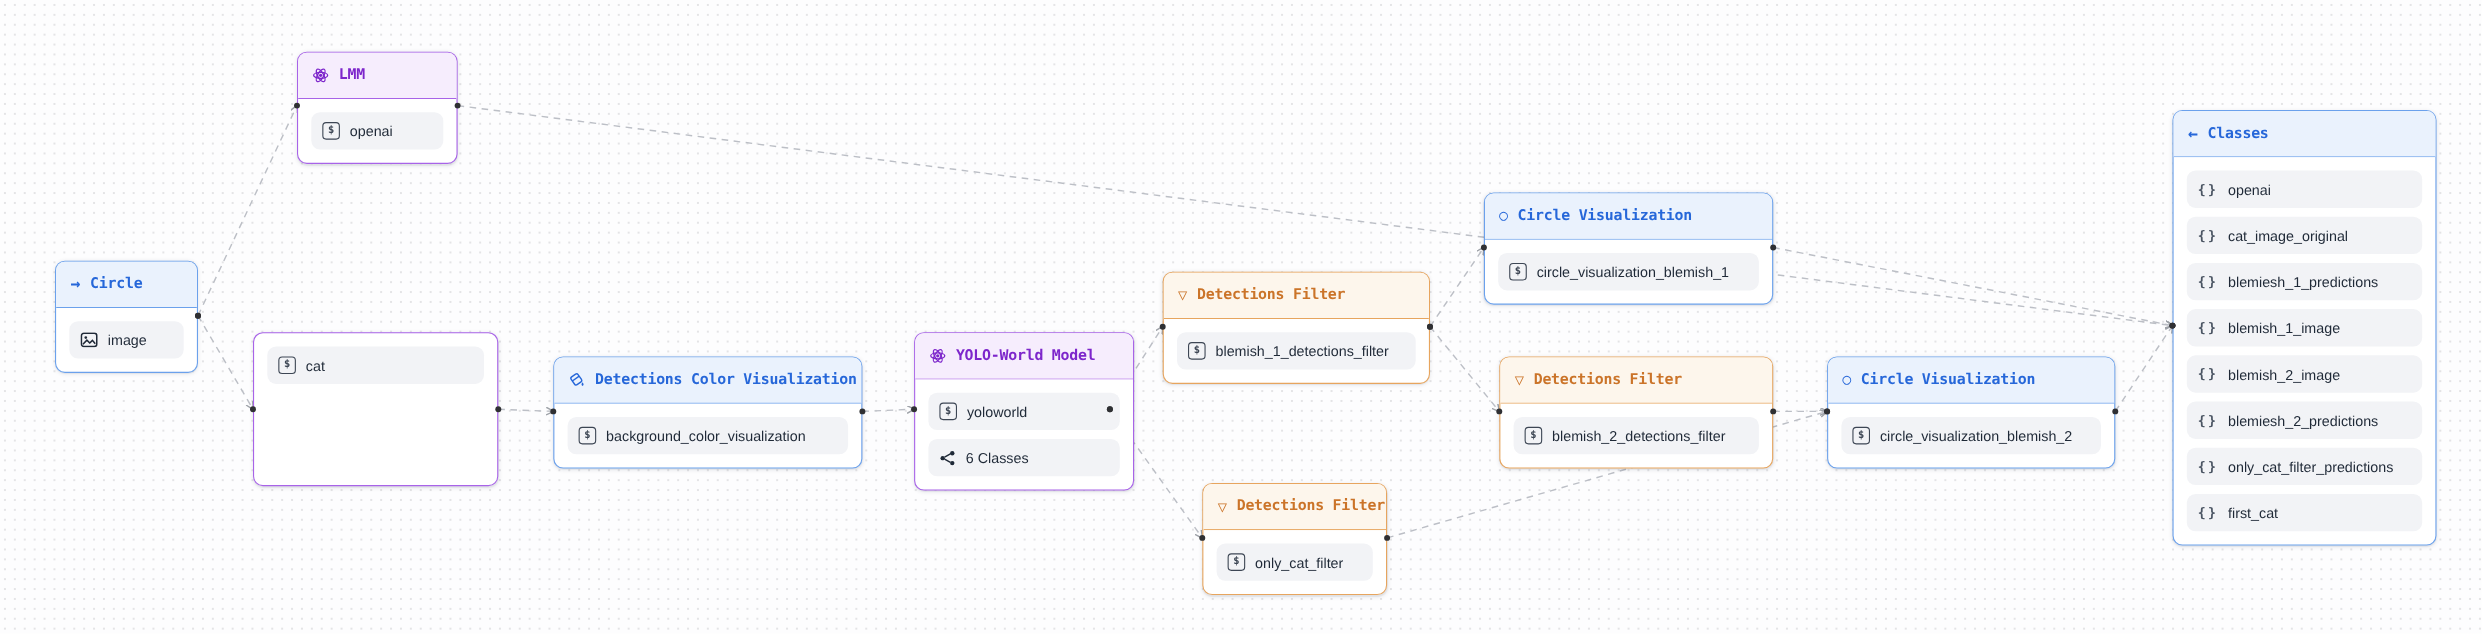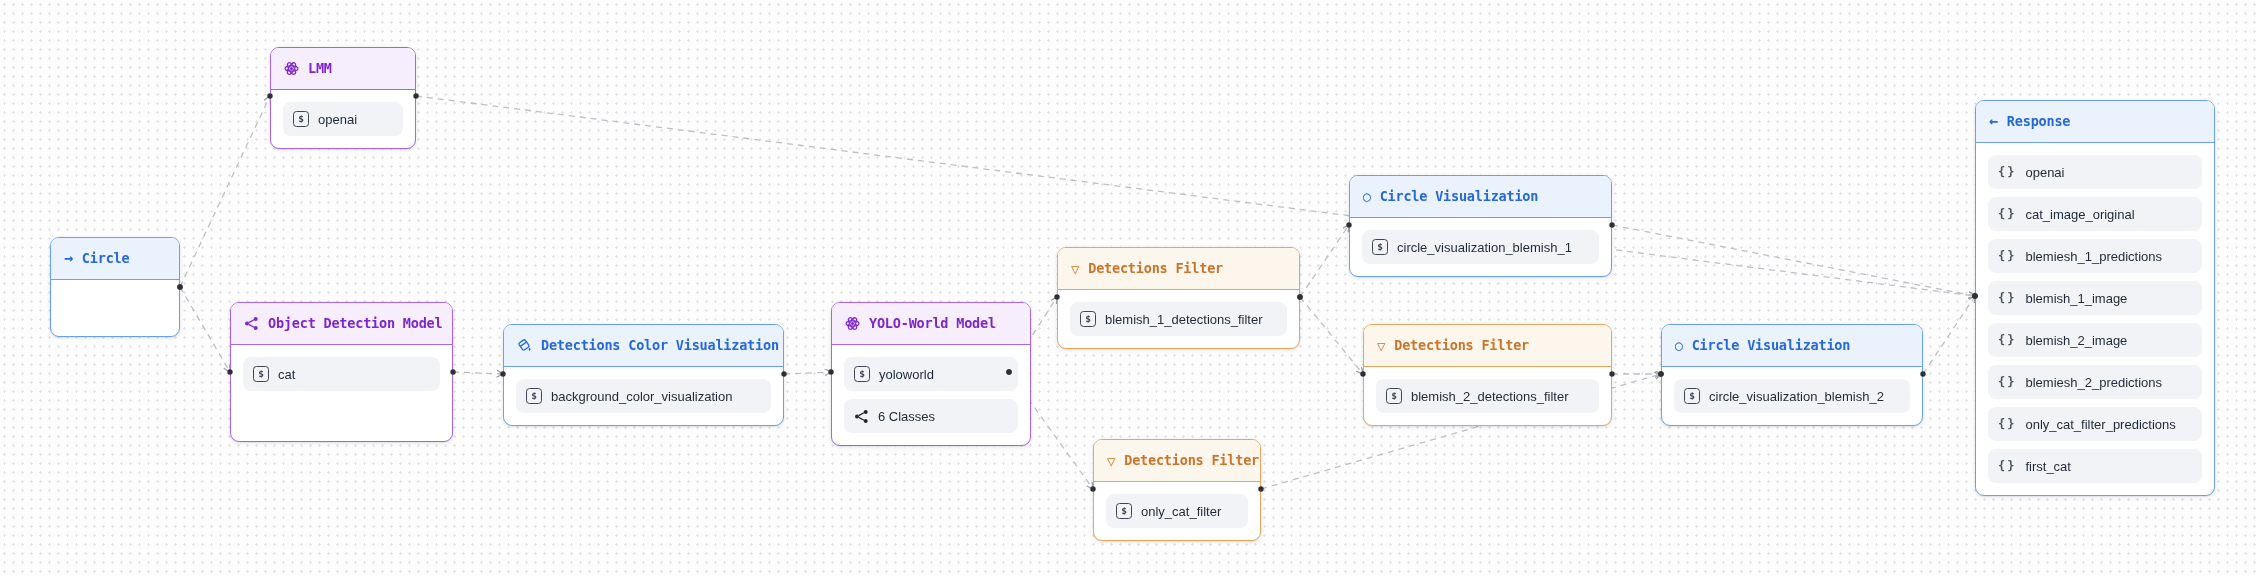--- a/index.html
+++ b/index.html
@@ -71,20 +71,32 @@
       </g>
   </svg>
   <div id="nodes-layer">
       <div class="node t-blue" style="left: 50px; top: 237px; width: 130px; min-height: 100px;">
         <div class="hdr">
           <span class="icn">
             <span class="gi">→</span>
           </span>
           <span class="ttl">Circle</span>
         </div>
+        <div class="body">
+          <div class="item">
+            <span class="icn">
+              <svg width="16" height="14" viewBox="0 0 16 14" fill="none">
+                <rect x="1" y="1" width="14" height="12" rx="2.2" stroke="currentColor" stroke-width="1.4"></rect>
+                <circle cx="5" cy="4.9" r="1.2" fill="currentColor"></circle>
+                <path d="M2.4 11 L6 7.2 L8.6 9.8 L11 7.4 L13.6 10.6" stroke="currentColor" stroke-width="1.4"></path>
+              </svg>
+            </span>
+            <span>image</span>
+          </div>
+        </div>
       </div>
       <div class="node t-purple" style="left: 270px; top: 47px; width: 146px; min-height: 98px;">
         <div class="hdr">
           <span class="icn">
             <svg width="15" height="15" viewBox="0 0 15 15" fill="none">
               <circle cx="7.5" cy="7.5" r="1.5" fill="currentColor"></circle>
               <ellipse cx="7.5" cy="7.5" rx="6.4" ry="2.7" stroke="currentColor" stroke-width="1.2"></ellipse>
               <ellipse cx="7.5" cy="7.5" rx="6.4" ry="2.7" stroke="currentColor" stroke-width="1.2" transform="rotate(60 7.5 7.5)"></ellipse>
               <ellipse cx="7.5" cy="7.5" rx="6.4" ry="2.7" stroke="currentColor" stroke-width="1.2" transform="rotate(120 7.5 7.5)"></ellipse>
             </svg>
@@ -94,31 +106,20 @@
         <div class="body">
           <div class="item">
             <span class="icn">
               <span class="dollar-sq">$</span>
             </span>
             <span>openai</span>
           </div>
         </div>
       </div>
       <div class="node t-purple" style="left: 230px; top: 302px; width: 223px; min-height: 140px;">
-        <div class="hdr">
-          <span class="icn">
-            <svg width="15" height="15" viewBox="0 0 15 15" fill="none">
-              <circle cx="3" cy="7.5" r="2" fill="currentColor"></circle>
-              <circle cx="11.7" cy="3" r="2" fill="currentColor"></circle>
-              <circle cx="11.7" cy="12" r="2" fill="currentColor"></circle>
-              <path d="M4.7 6.6 L10 3.7 M4.7 8.4 L10 11.3" stroke="currentColor" stroke-width="1.3"></path>
-            </svg>
-          </span>
-          <span class="ttl">Object Detection Model</span>
-        </div>
         <div class="body">
           <div class="item">
             <span class="icn">
               <span class="dollar-sq">$</span>
             </span>
             <span>cat</span>
           </div>
         </div>
       </div>
       <div class="node t-blue" style="left: 503px; top: 324px; width: 281px; min-height: 100px;">
@@ -253,21 +254,21 @@
             </span>
             <span>only_cat_filter</span>
           </div>
         </div>
       </div>
       <div class="node t-blue" style="left: 1975px; top: 100px; width: 240px; min-height: 392px;">
         <div class="hdr">
           <span class="icn">
             <span class="gi">←</span>
           </span>
-          <span class="ttl">Response</span>
+          <span class="ttl">Classes</span>
         </div>
         <div class="body">
           <div class="item">
             <span class="icn">
               <span class="braces">{}</span>
             </span>
             <span>openai</span>
           </div>
           <div class="item">
             <span class="icn">

